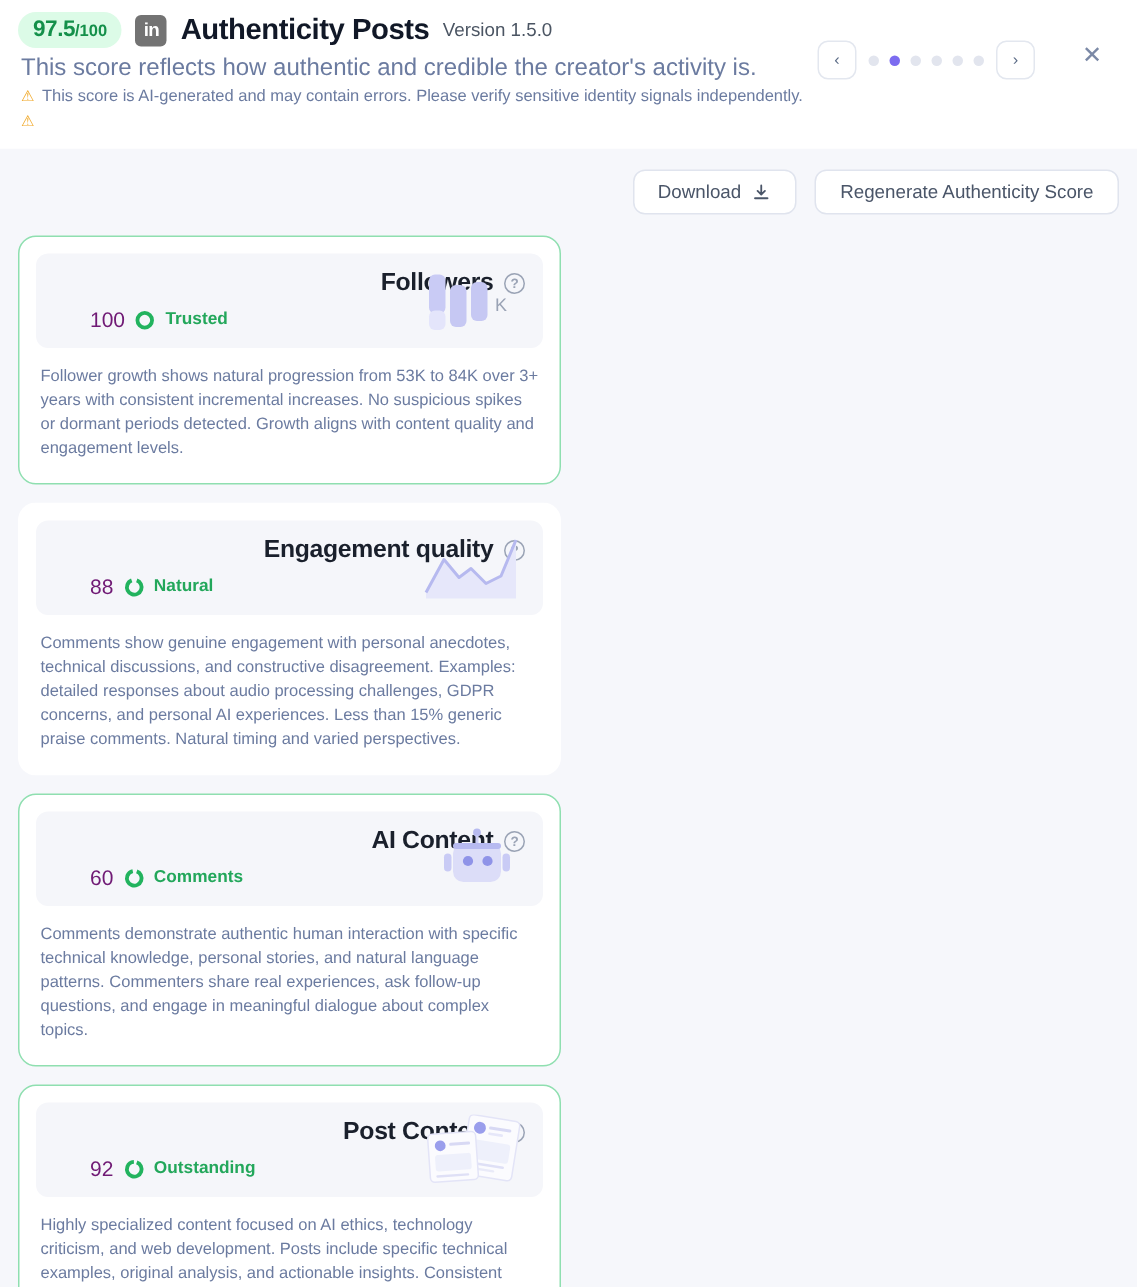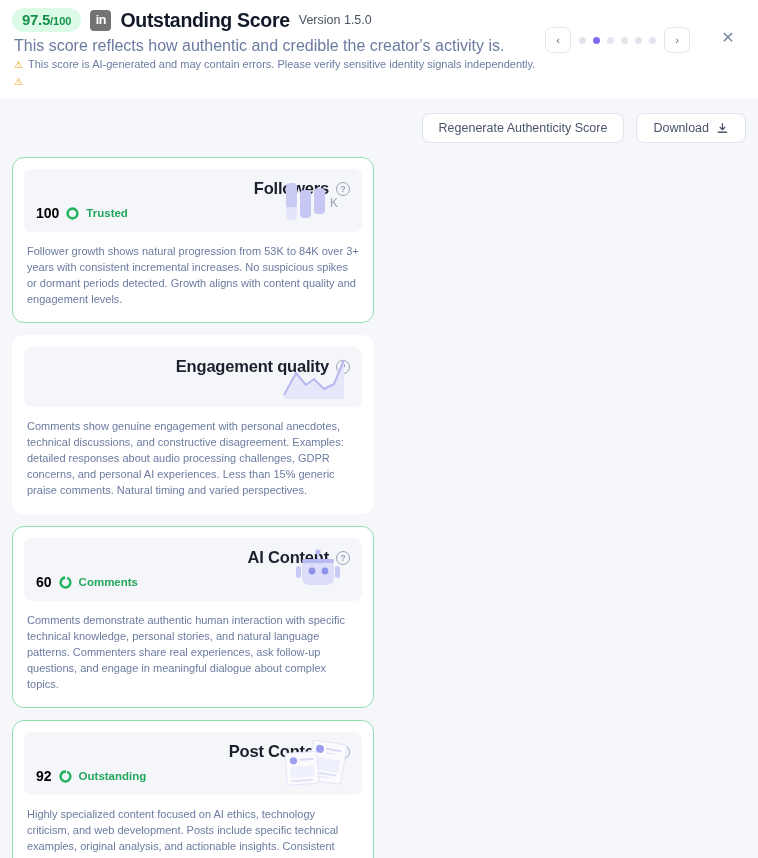--- a/index.html
+++ b/index.html
@@ -71,41 +71,41 @@
     background: #f5f6fa; border-radius: 8px; padding: 10px 12px 11px 12px;
     position: relative; min-height: 60px;
   }
   .card-title { font-size: 16.5px; font-weight: 700; color: #1a202c; display: flex; align-items: center; gap: 7px; letter-spacing:-0.2px;justify-content:flex-end;}
   .q-ico {
     width: 14px; height: 14px; border-radius: 50%; border: 1.3px solid #9aa3b5;
     color: #9aa3b5; font-size: 9px; display: inline-flex; align-items: center;
     justify-content: center; font-weight: 600;
   }
   .card-score { display: flex; align-items: center; gap: 6px; margin-top: 7px; }
-  .sc-num { font-size: 14px; font-weight: 700; color: #000000; }
+  .sc-num { font-size: 14px; font-weight: 400; color: #701a75; margin-left: 24px; }
   .sc-label { font-size: 11.5px; font-weight: 600; color: #23a75b; }
   .card-body { font-size: 11px; line-height: 16px; color: #6b7ba0; padding: 11px 3px 4px 3px; }
 
   .card-illu { position: absolute; right: 10px; top: 8px; width: 72px; height: 48px; }
 </style>
 </head>
 <body>
 
 <div class="page">
 
   <div class="header">
     <div class="head-top">
       <div class="score-pill">
         <span class="big">97.5</span>
           <span class="small">/100</span>
       </div>
       <div class="li-icon">
         <span>in</span>
       </div>
-      <div class="title">Outstanding Score</div>
+      <div class="title">Authenticity Posts</div>
       <div class="version">Version 1.5.0</div>
     </div>
     <div class="sub-line">This score reflects how authentic and credible the creator's activity is.</div>
     <div class="warn-line">
       <span class="warn-ico">⚠</span>
       <span>This score is AI-generated and may contain errors. Please verify sensitive identity signals independently.</span>
     </div>
     <div class="warn-line">
       <span class="warn-ico">⚠</span>
     </div>
@@ -121,30 +121,30 @@
         <span class="dot"></span>
       </div>
       <div class="pg-btn">›</div>
     </div>
     <div class="close-btn">✕</div>
   </div>
 
   <div class="body-wrap">
 
     <div class="actions">
-      <div class="btn">
-        <span>Regenerate Authenticity Score</span>
-      </div>
       <div class="btn">
         <span>Download</span>
         <svg width="13" height="13" viewBox="0 0 16 16">
           <path d="M8 2v7M5 6.5l3 3 3-3" stroke="#4a5568" stroke-width="1.5" fill="none" stroke-linecap="round" stroke-linejoin="round"></path>
           <path d="M3 12.5h10" stroke="#4a5568" stroke-width="1.8" stroke-linecap="round"></path>
         </svg>
       </div>
+      <div class="btn">
+        <span>Regenerate Authenticity Score</span>
+      </div>
     </div>
 
     <div class="grid">
 
       <div class="card bordered">
         <div class="card-head">
           <div class="card-title">
             <span>Followers</span>
             <span class="q-ico">?</span>
           </div>
@@ -166,20 +166,27 @@
           </div>
         </div>
         <div class="card-body">Follower growth shows natural progression from 53K to 84K over 3+ years with consistent incremental increases. No suspicious spikes or dormant periods detected. Growth aligns with content quality and engagement levels.</div>
       </div>
 
       <div class="card">
         <div class="card-head">
           <div class="card-title">
             <span>Engagement quality</span>
             <span class="q-ico">?</span>
+          </div>
+          <div class="card-score">
+            <span class="sc-num">88</span>
+            <svg width="15" height="15" viewBox="0 0 20 20">
+              <circle cx="10" cy="10" r="6.5" fill="none" stroke="#22b35e" stroke-width="3.4" stroke-dasharray="36 5" transform="rotate(-70 10 10)" stroke-linecap="butt"></circle>
+            </svg>
+            <span class="sc-label">Natural</span>
           </div>
           <div class="card-illu">
             <svg width="72" height="48" viewBox="0 0 72 48">
               <path d="M4 40 L16 18 L26 30 L34 24 L44 34 L54 29 L64 5 L64 44 L4 44 Z" fill="#e6e7fa"></path>
               <path d="M4 40 L16 18 L26 30 L34 24 L44 34 L54 29 L64 5" fill="none" stroke="#b6b9ef" stroke-width="2" stroke-linejoin="round"></path>
             </svg>
           </div>
         </div>
         <div class="card-body">Comments show genuine engagement with personal anecdotes, technical discussions, and constructive disagreement. Examples: detailed responses about audio processing challenges, GDPR concerns, and personal AI experiences. Less than 15% generic praise comments. Natural timing and varied perspectives.</div>
       </div>

